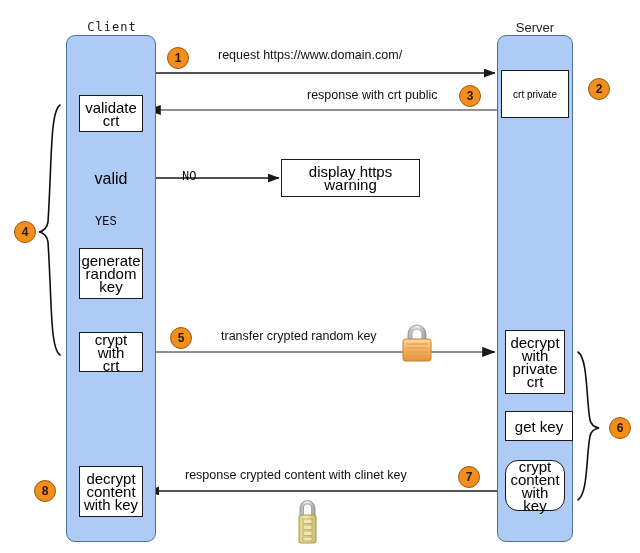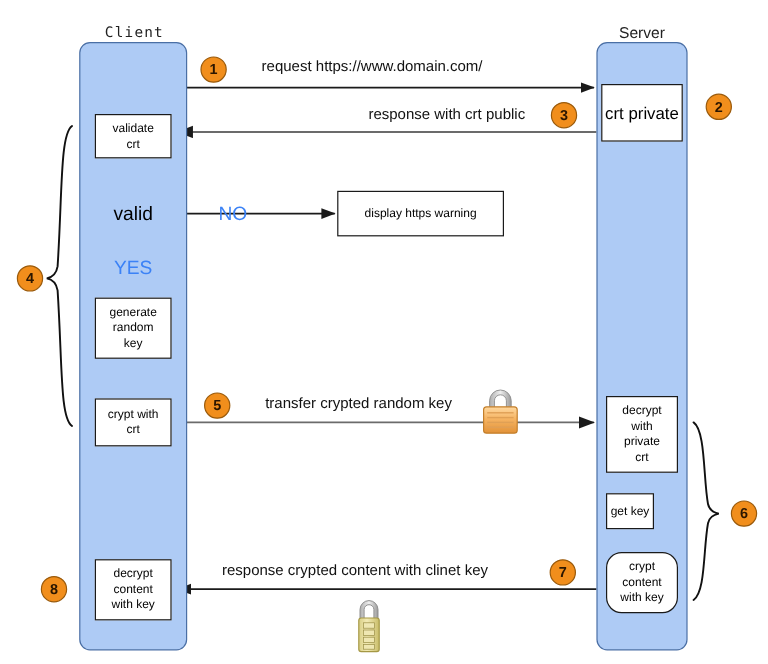--- a/index.html
+++ b/index.html
@@ -44,40 +44,40 @@
 
   
   .node {
     background: #ffffff;
     border: 1.3px solid #1a1a1a;
     box-sizing: border-box;
     display: flex;
     align-items: center;
     justify-content: center;
     text-align: center;
-    font-size: 10px;
+    font-size: 15px;
     line-height: 13px;
     color: #000000;
   }
   .node span { display: block; padding: 0 2px; }
 
   
   .cert-stack {
     background: #ffffff;
     border: 1.3px solid #1a1a1a;
     box-sizing: border-box;
     display: flex;
     flex-direction: column;
   }
   .cert-cell {
     flex: 1 1 auto;
     display: flex;
     align-items: center;
     justify-content: center;
-    font-size: 14px;
+    font-size: 10px;
     color: #000;
   }
   .cert-cell + .cert-cell { border-top: 1.3px solid #1a1a1a; }
   .diamond-label {
     position: absolute;
     width: 62px;
     text-align: center;
     font-size: 16px;
     color: #000;
     line-height: 48px;
@@ -99,23 +99,24 @@
     font-family: "Liberation Sans", sans-serif;
   }
 
   
   .msg {
     font-size: 12.5px;
     color: #111111;
     white-space: nowrap;
   }
   .small-label {
-    font-size: 16px;
-    color: #3b82f6;
+    font-size: 12px;
+    color: #000000;
     white-space: nowrap;
+    font-family: Liberation Mono, monospace;
   }
 </style>
 </head>
 <body>
 
 <svg id="canvas" viewBox="0 0 640 553">
   <defs>
     <marker id="arrowDark" markerWidth="9" markerHeight="9" refX="8" refY="3.2" orient="auto" markerUnits="strokeWidth">
       <path d="M0,0 L8.5,3.2 L0,6.4 z" fill="#1a1a1a"></path>
     </marker>
@@ -236,21 +237,21 @@
 
 <div class="abs node" style="left:505px; top:330px; width:60px; height:64px;">
   <div>
     <span>decrypt</span>
     <span>with</span>
     <span>private</span>
     <span>crt</span>
   </div>
 </div>
 
-<div class="abs node" style="left:505px; top:411px; width:40px; height:30px;">
+<div class="abs node" style="left:505px; top:411px; width:68px; height:30px;">
   <span>get key</span>
 </div>
 
 <div class="abs node" style="left:505px; top:460px; width:60px; height:51px;border-radius:13px;">
   <div>
     <span>crypt</span>
     <span>content</span>
     <span>with key</span>
   </div>
 </div>

